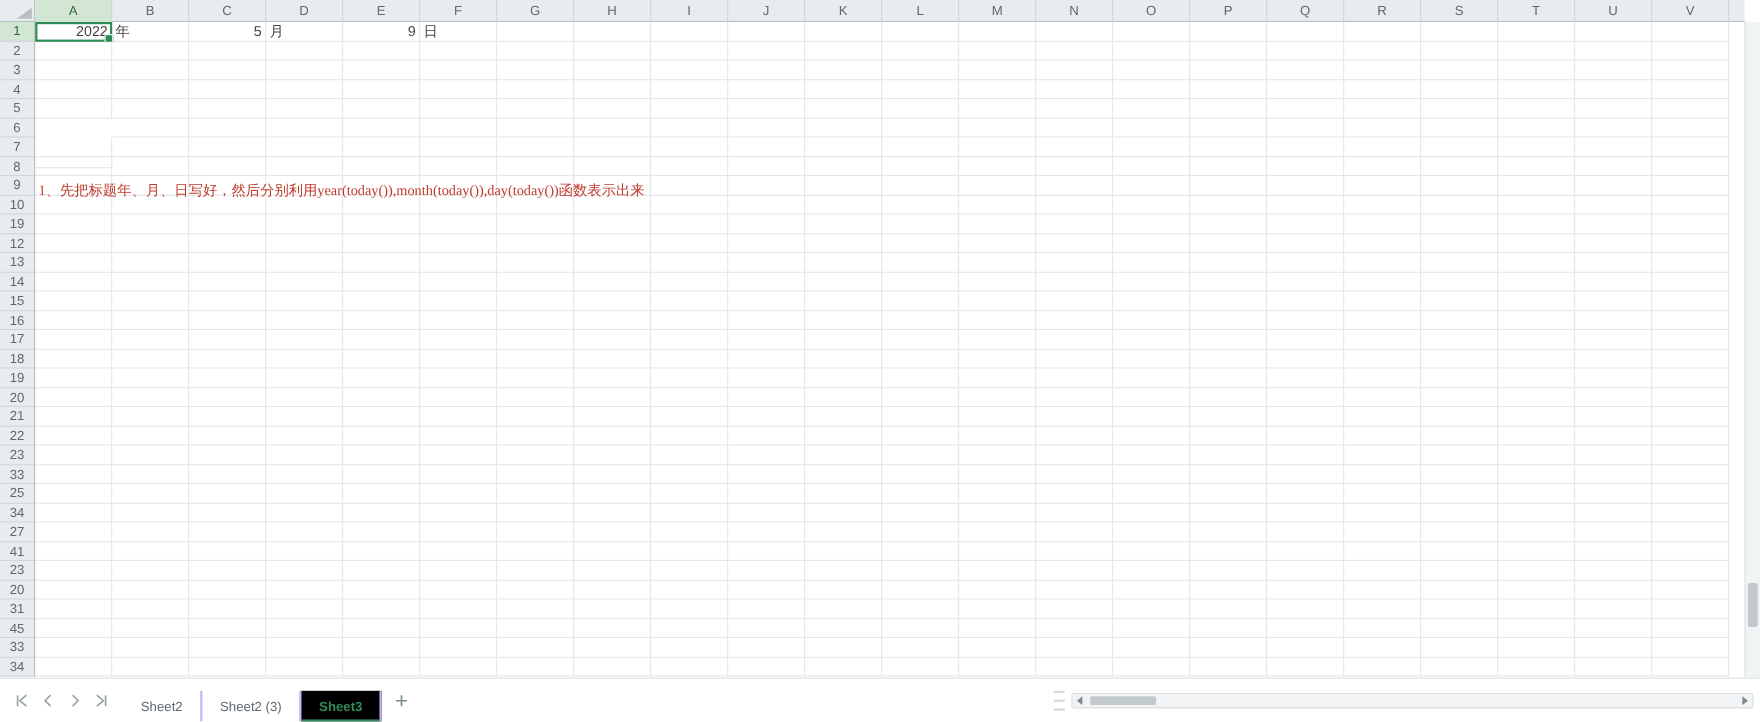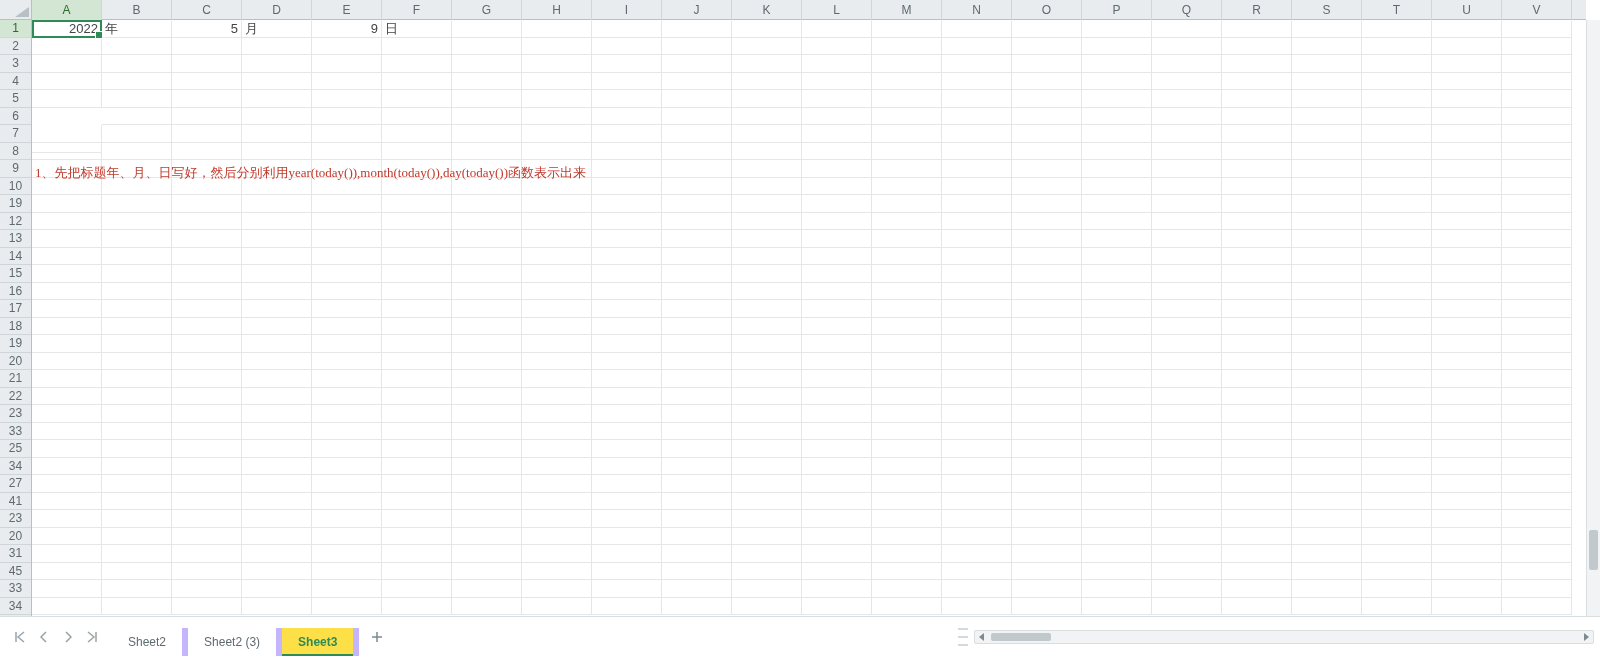--- a/index.html
+++ b/index.html
@@ -179,30 +179,30 @@
 
   .tabs {
     display: flex;
     align-items: flex-end;
     height: 100%;
   }
   .tab {
     padding: 0 16px;
     height: 28px;
     line-height: 28px;
-    border-right: 6px solid #c4b5fd;
+    border-right: 2px solid #c4b5fd;
     font-size: 12px;
     color: #5e6a70;
     cursor: pointer;
     position: relative;
   }
   .tab.active {
     color: #2e8b57;
     font-weight: 600;
-    background: #fde047;
+    background: #000000;
   }
   .tab.active::after{
     content:"";
     position:absolute;
     left:0;right:0;bottom:0;height:2px;
     background:#2e8b57;
   }
   .add-sheet {
     width: 28px; height: 28px;
     display:flex;align-items:center;justify-content:center;

